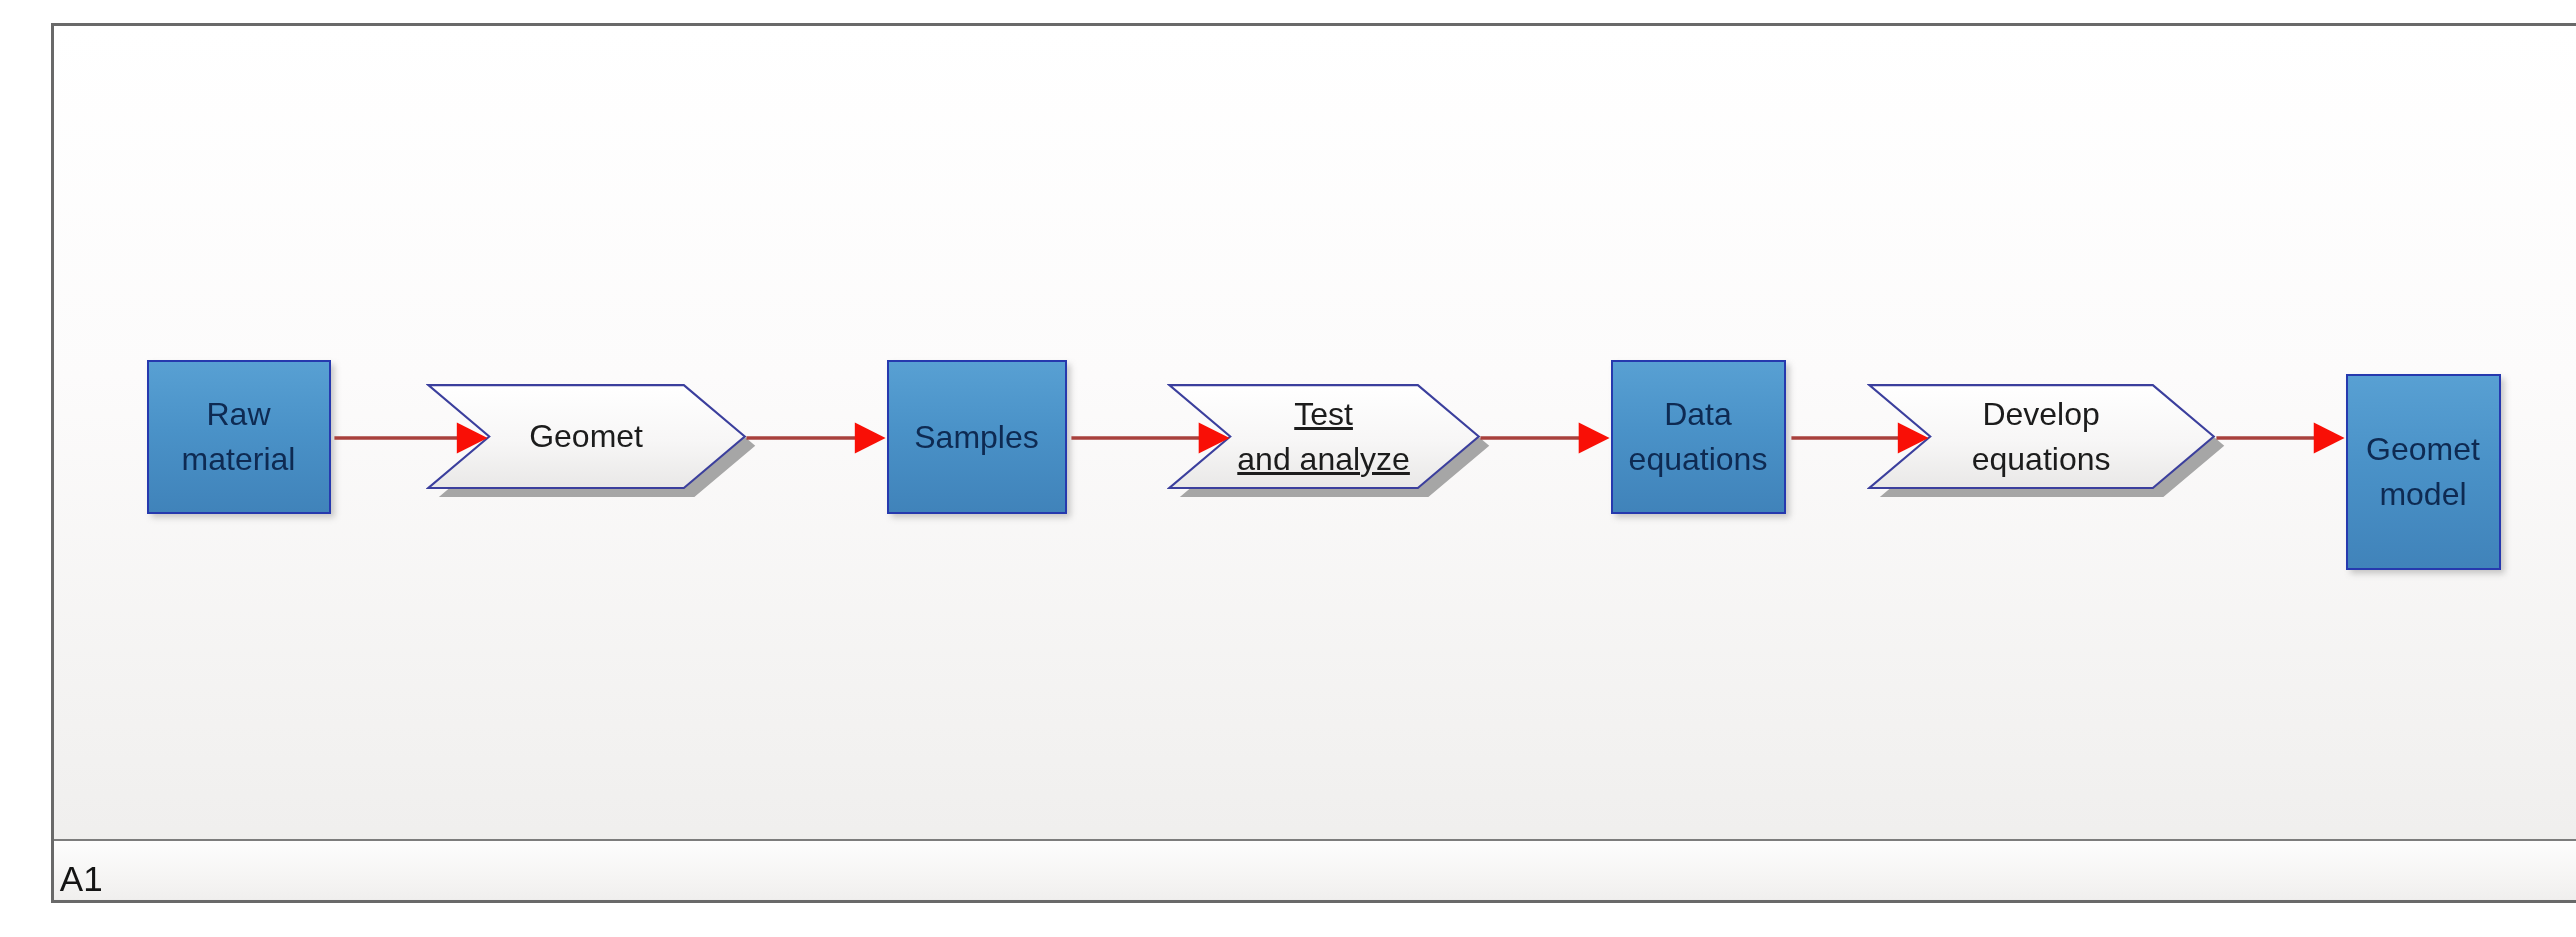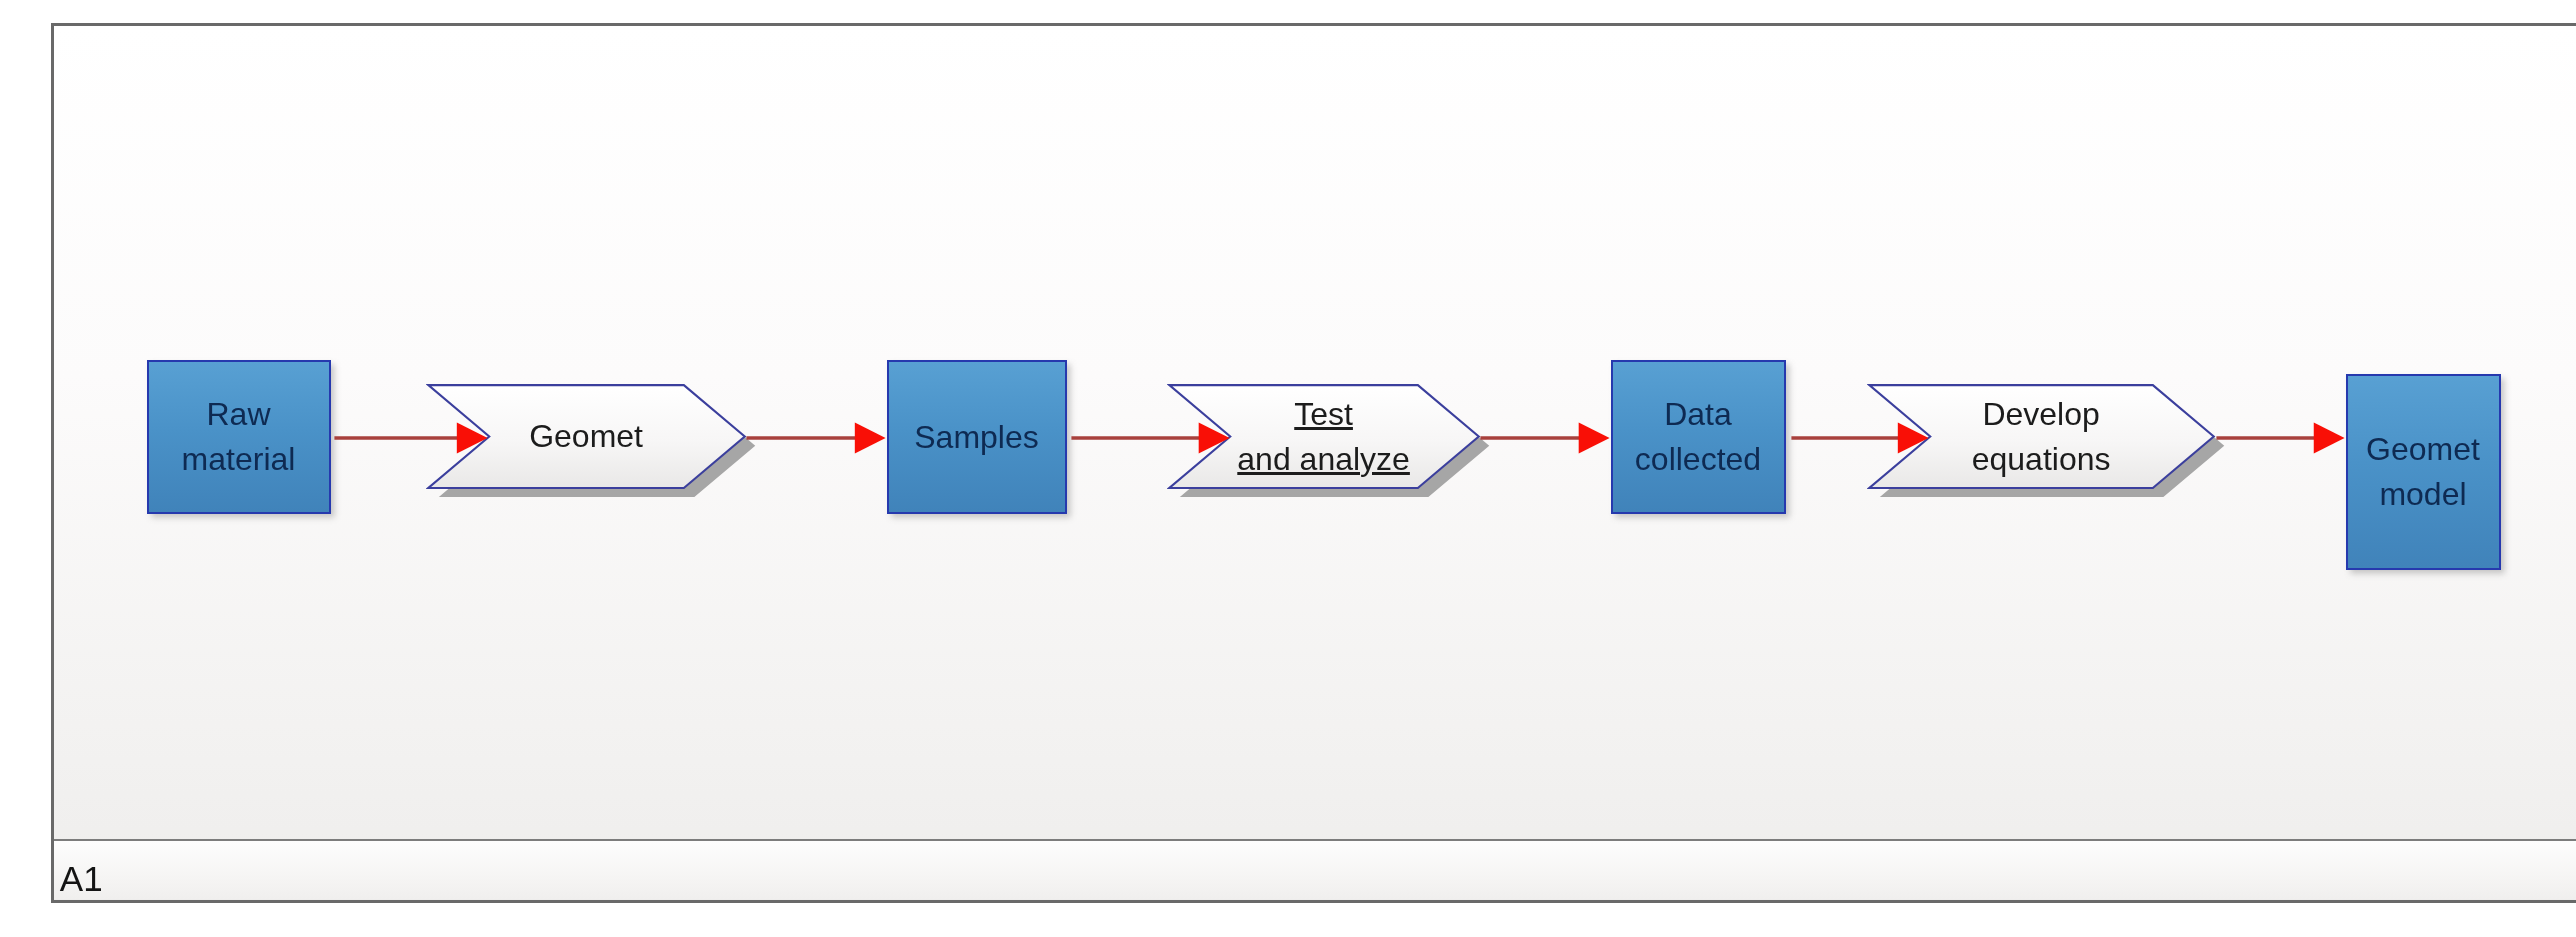--- a/index.html
+++ b/index.html
@@ -127,21 +127,21 @@
 
   <div class="arrow" style="left:1425px;top:393px;">
     <svg width="132" height="38" viewBox="0 0 188 54">
       <line class="arrow-line" x1="2" y1="27" x2="146" y2="27"></line>
       <polygon class="arrow-head" points="142,5 186,27 142,49"></polygon>
     </svg>
   </div>
 
   <div class="node-box" style="left:1557px;top:334px;width:175px;height:154px;">
     <span>Data
-collected</span>
+equations</span>
   </div>
 
   <div class="arrow" style="left:1736px;top:393px;">
     <svg width="140" height="38" viewBox="0 0 200 54">
       <line class="arrow-line" x1="2" y1="27" x2="158" y2="27"></line>
       <polygon class="arrow-head" points="154,5 198,27 154,49"></polygon>
     </svg>
   </div>
 
   <div class="chev" style="left:1813px;top:357px;width:361px;height:119px;">

